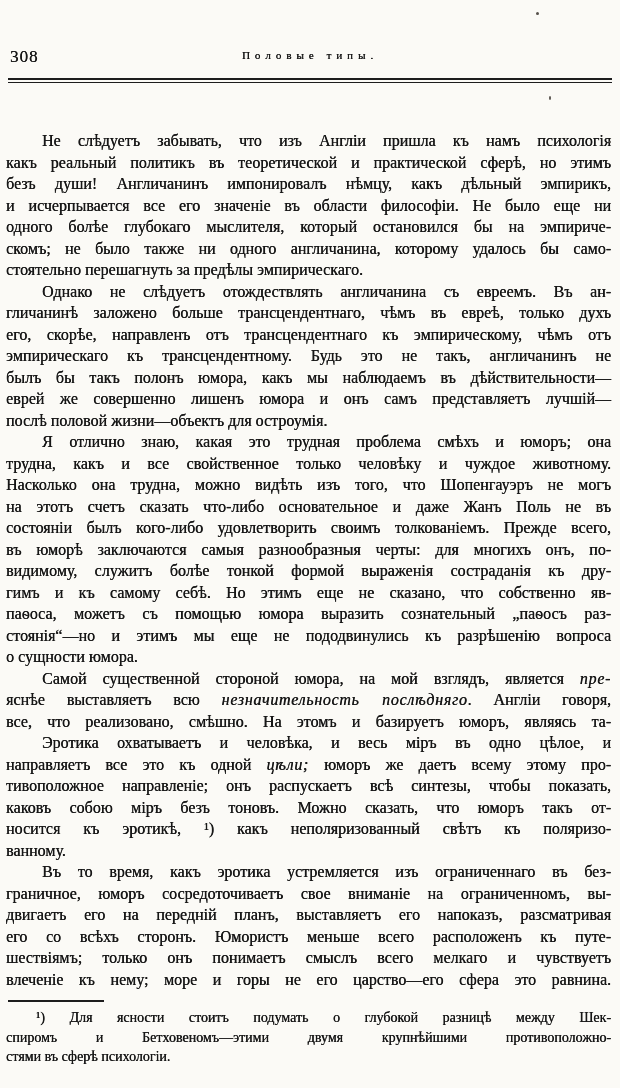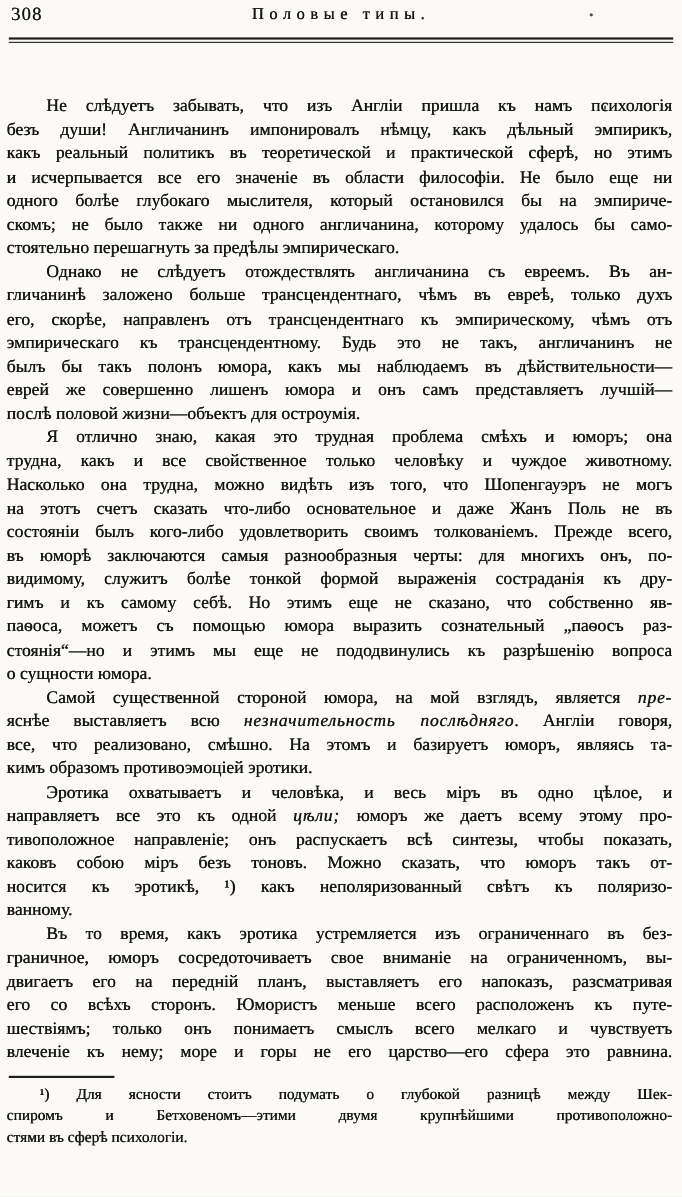--- a/index.html
+++ b/index.html
@@ -2,23 +2,23 @@
 <html><head>
 <meta charset="utf-8">
 <style>
   html,body { margin:0; padding:0; background:#e8e6e0; }
   .page {
     position:relative; width:620px; height:1088px; margin:0;
     background:#fbfaf6; color:#171717; overflow:hidden;
     font-family:"Liberation Serif", serif;
     text-shadow: 0.3px 0 0 currentColor;
   }
-  .header { position:relative; height:24px; padding-top:5px; }
+  .header { position:relative; height:24px; padding-top:5px;margin-top:44px; }
   .pagenum { position:absolute; left:10px; top:3px; font-size:17px; letter-spacing:1px; }
-  .title { width:100%; text-align:center; font-size:15px; letter-spacing:5px; }
+  .title { width:100%; text-align:center; font-size:11px; letter-spacing:5px; }
   .rule {
     margin:5px 8px 0 8px; height:2px;
     border-top:2.5px solid #1d1d1d; border-bottom:1.2px solid #1d1d1d;
   }
   .body-text { margin:47px 9px 0 6px; }
   .paragraph { margin:0; }
   .line {
     font-size:16px; line-height:21.5px; height:21.5px;
     text-align:justify; text-align-last:justify; white-space:normal;
   }
@@ -40,22 +40,22 @@
 <div class="page">
   <div class="header">
     <span class="pagenum">308</span>
     <div class="title">Половые типы.</div>
   </div>
   <div class="rule"></div>
 
   <div class="body-text">
       <div class="paragraph">
         <div class="line indent"><span>Не слѣдуетъ забывать, что изъ Англіи пришла къ намъ психологія</span></div>
+        <div class="line"><span>какъ реальный политикъ въ теоретической и практической сферѣ, но этимъ</span></div>
         <div class="line"><span>безъ души! Англичанинъ импонировалъ нѣмцу, какъ дѣльный эмпирикъ,</span></div>
-        <div class="line"><span>какъ реальный политикъ въ теоретической и практической сферѣ, но этимъ</span></div>
         <div class="line"><span>и исчерпывается все его значеніе въ области философіи. Не было еще ни</span></div>
         <div class="line"><span>одного болѣе глубокаго мыслителя, который остановился бы на эмпириче-</span></div>
         <div class="line"><span>скомъ; не было также ни одного англичанина, которому удалось бы само-</span></div>
         <div class="line endline"><span>стоятельно перешагнуть за предѣлы эмпирическаго.</span></div>
       </div>
       <div class="paragraph">
         <div class="line indent"><span>Однако не слѣдуетъ отождествлять англичанина съ евреемъ. Въ ан-</span></div>
         <div class="line"><span>гличанинѣ заложено больше трансцендентнаго, чѣмъ въ евреѣ, только духъ</span></div>
         <div class="line"><span>его, скорѣе, направленъ отъ трансцендентнаго къ эмпирическому, чѣмъ отъ</span></div>
         <div class="line"><span>эмпирическаго къ трансцендентному. Будь это не такъ, англичанинъ не</span></div>
@@ -73,21 +73,20 @@
         <div class="line"><span>видимому, служитъ болѣе тонкой формой выраженія состраданія къ дру-</span></div>
         <div class="line"><span>гимъ и къ самому себѣ. Но этимъ еще не сказано, что собственно яв-</span></div>
         <div class="line"><span>паѳоса, можетъ съ помощью юмора выразить сознательный „паѳосъ раз-</span></div>
         <div class="line"><span>стоянія“—но и этимъ мы еще не пододвинулись къ разрѣшенію вопроса</span></div>
         <div class="line endline"><span>о сущности юмора.</span></div>
       </div>
       <div class="paragraph">
         <div class="line indent"><span>Самой существенной стороной юмора, на мой взглядъ, является </span><span class="it">пре-</span></div>
         <div class="line"><span>яснѣе выставляетъ всю </span><span class="it">незначительность послѣдняго</span><span>. Англіи говоря,</span></div>
         <div class="line"><span>все, что реализовано, смѣшно. На этомъ и базируетъ юморъ, являясь та-</span></div>
-        <div class="line endline"><span>кимъ образомъ противоэмоціей эротики.</span></div>
       </div>
       <div class="paragraph">
         <div class="line indent"><span>Эротика охватываетъ и человѣка, и весь міръ въ одно цѣлое, и</span></div>
         <div class="line"><span>направляетъ все это къ одной </span><span class="it">цѣли;</span><span> юморъ же даетъ всему этому про-</span></div>
         <div class="line"><span>тивоположное направленіе; онъ распускаетъ всѣ синтезы, чтобы показать,</span></div>
         <div class="line"><span>каковъ собою міръ безъ тоновъ. Можно сказать, что юморъ такъ от-</span></div>
         <div class="line"><span>носится къ эротикѣ, ¹) какъ неполяризованный свѣтъ къ поляризо-</span></div>
         <div class="line endline"><span>ванному.</span></div>
       </div>
       <div class="paragraph">

